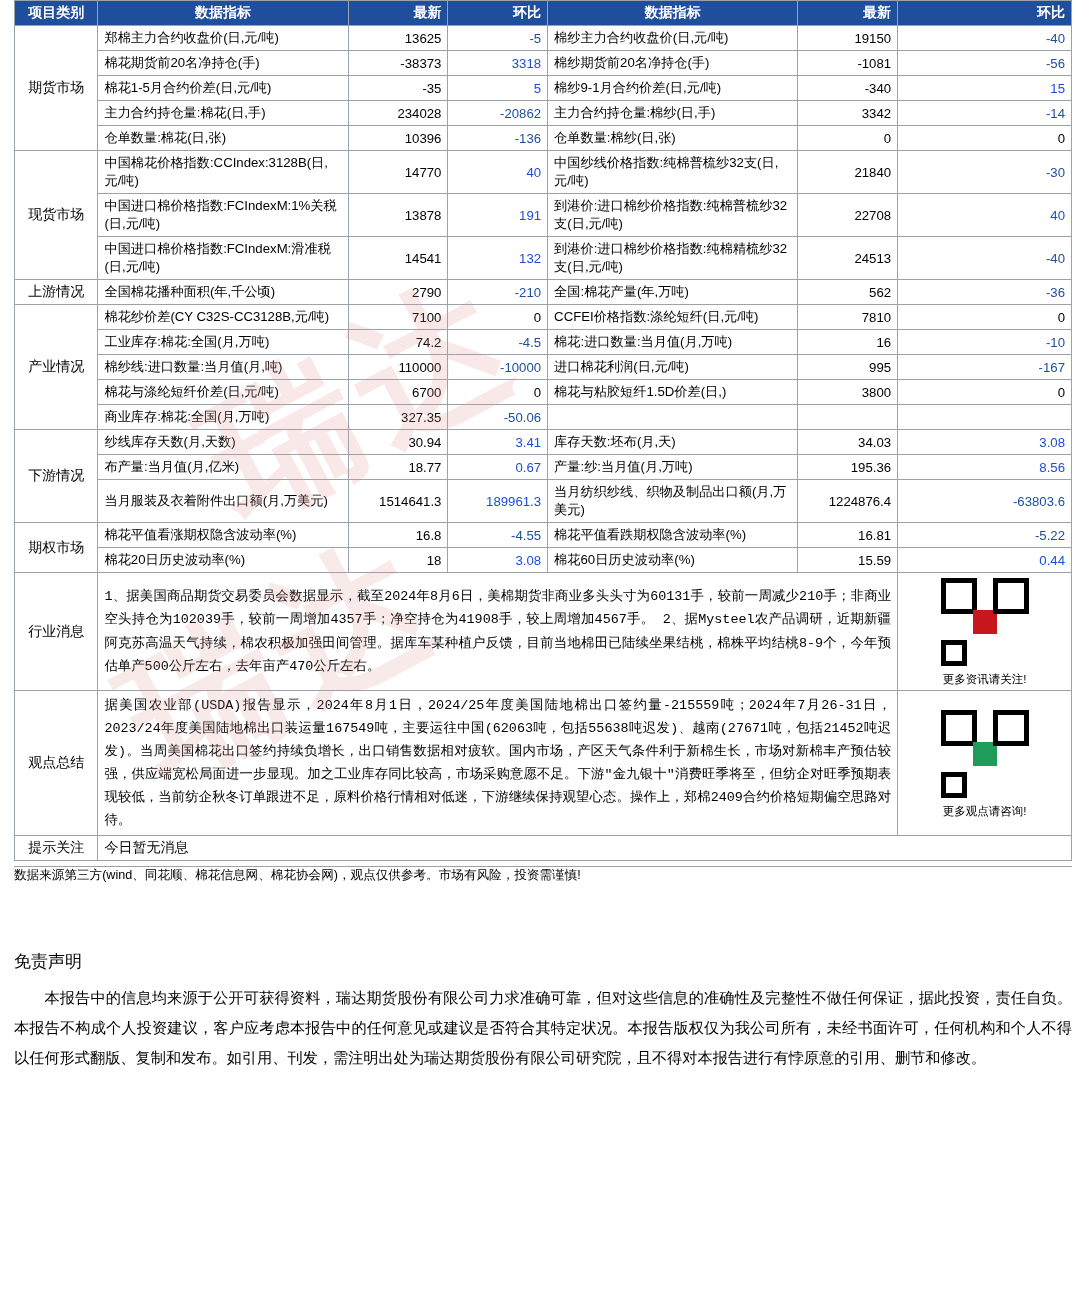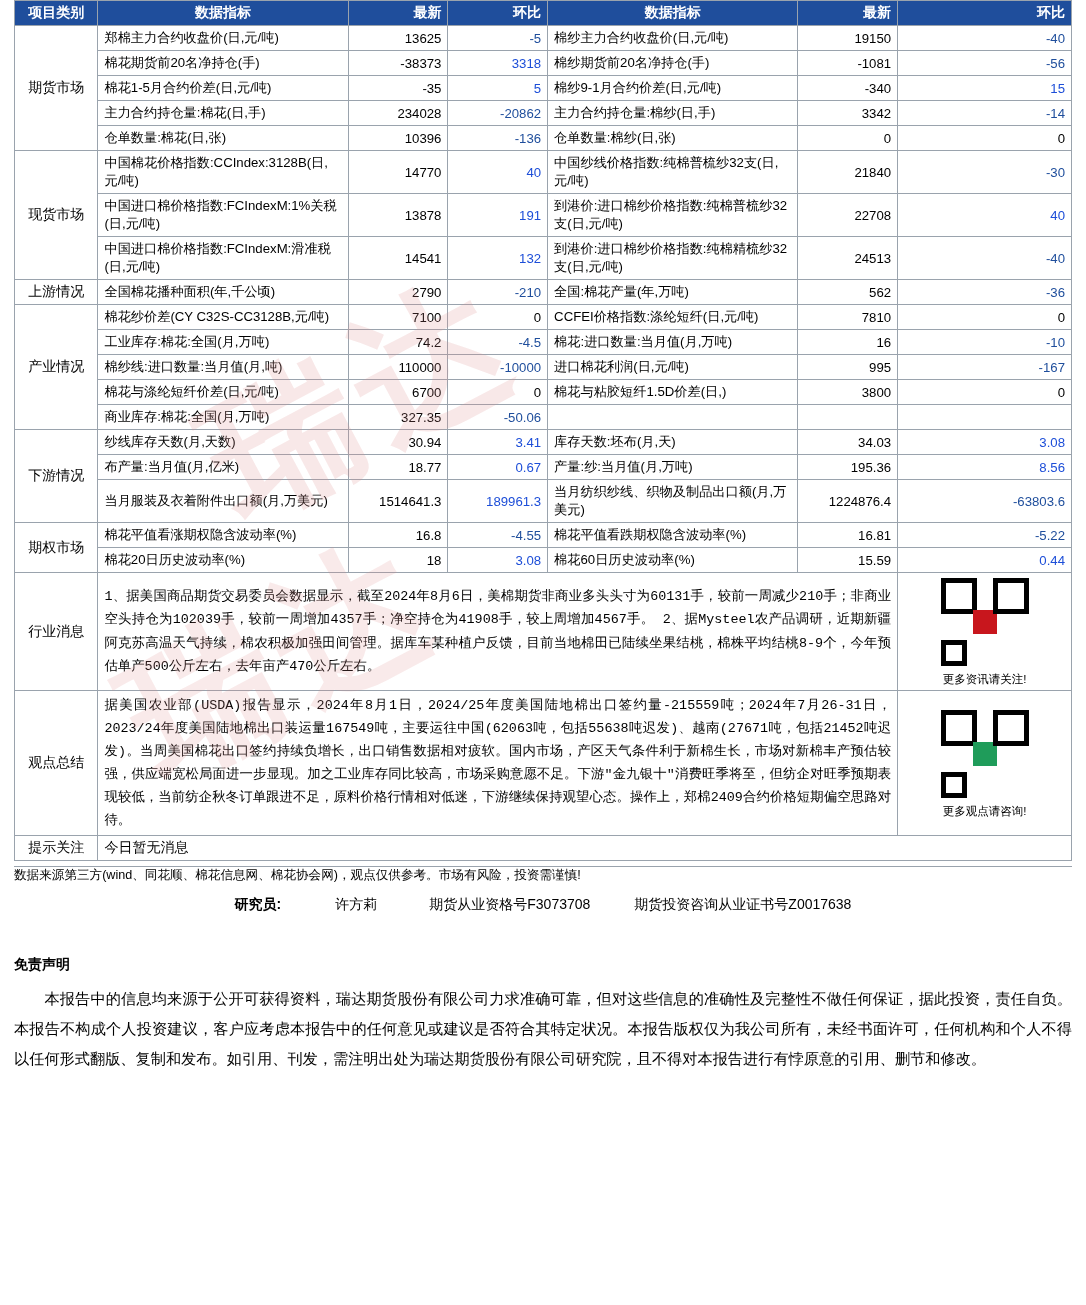--- a/index.html
+++ b/index.html
@@ -108,21 +108,21 @@
   }
   .researcher {
     margin: 12px 14px 0 14px; display: flex; gap: 0; font-size: 14px;
     justify-content: center;
   }
   .researcher .lbl { font-weight: bold; margin-right: 54px; }
   .researcher .name { margin-right: 52px; }
   .researcher .q1 { margin-right: 44px; }
 
   .disclaimer-title {
-    margin: 42px 14px 10px 14px; font-size: 14px; font-weight: bold;
+    margin: 66px 14px 10px 14px; font-size: 17px; font-weight: normal;
   }
   .disclaimer-body {
     margin: 0 14px; font-size: 15.2px; line-height: 1.95; text-align: justify;
     text-indent: 2em;
   }
 
   
   .wm {
     position: absolute; left: 200px; top: 300px;
     font-size: 150px; color: rgba(220,140,140,0.20);
@@ -340,23 +340,17 @@
         </tr>
         <tr class="sep-top">
           <td class="cat">提示关注</td>
           <td class="tip-cell" colspan="6">今日暂无消息</td>
         </tr>
       </tbody>
   </table>
 
   <div class="source-note">数据来源第三方(wind、同花顺、棉花信息网、棉花协会网)，观点仅供参考。市场有风险，投资需谨慎!</div>
 
-  <div class="researcher">
-    <span class="lbl">研究员:</span>
-    <span class="name">许方莉</span>
-    <span class="q1">期货从业资格号F3073708</span>
-    <span>期货投资咨询从业证书号Z0017638</span>
-  </div>
 
   <div class="disclaimer-title">免责声明</div>
   <div class="disclaimer-body">本报告中的信息均来源于公开可获得资料，瑞达期货股份有限公司力求准确可靠，但对这些信息的准确性及完整性不做任何保证，据此投资，责任自负。本报告不构成个人投资建议，客户应考虑本报告中的任何意见或建议是否符合其特定状况。本报告版权仅为我公司所有，未经书面许可，任何机构和个人不得以任何形式翻版、复制和发布。如引用、刊发，需注明出处为瑞达期货股份有限公司研究院，且不得对本报告进行有悖原意的引用、删节和修改。</div>
 
 </div>
 
 </body></html>

